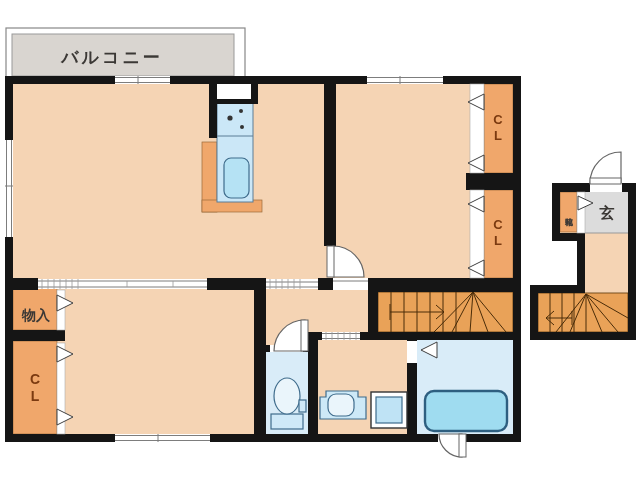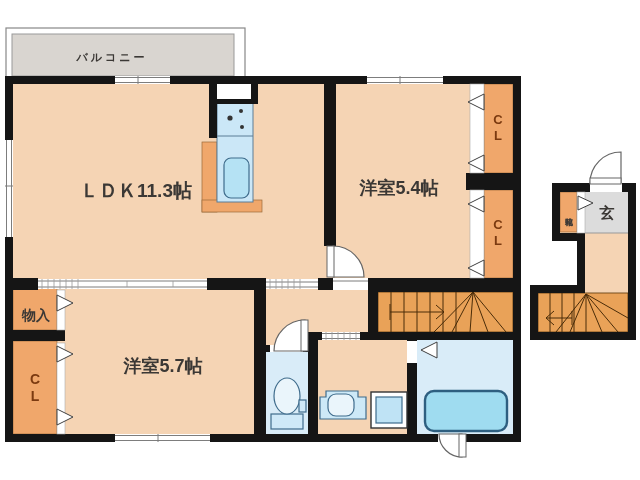--- a/index.html
+++ b/index.html
@@ -254,24 +254,21 @@
     <path d="M320,419 L320,397 L326,397 L326,391 L358,391 L358,397 L366,397 L366,419 Z" fill="#cde9f7" class="fix"></path>
     <rect x="328" y="394" width="26" height="22" rx="8" fill="#eaf5fb" class="fix"></rect>
   </g>
   <g>
     <rect x="371" y="392" width="36" height="36" fill="#ffffff" stroke="#333" stroke-width="1.4"></rect>
     <rect x="376" y="397" width="26" height="26" fill="#bfe3f5" class="fix"></rect>
   </g>
   <rect class="tub" x="425" y="391" width="82" height="40" rx="9"></rect>
 </svg>
 
-<div class="label" style="left:112px;top:57px;font-size:11px;letter-spacing:3px;">バルコニー</div>
-<div class="label" style="left:136px;top:190px;font-size:19px;">ＬＤＫ11.3帖</div>
-<div class="label" style="left:399px;top:188px;font-size:18px;">洋室5.4帖</div>
-<div class="label" style="left:163px;top:366px;font-size:18px;">洋室5.7帖</div>
+<div class="label" style="left:112px;top:57px;font-size:17px;letter-spacing:3px;">バルコニー</div>
 <div class="label cl vtext" style="left:498px;top:128px;font-size:13px;">CL</div>
 <div class="label cl vtext" style="left:498px;top:233px;font-size:13px;">CL</div>
 <div class="label cl vtext" style="left:35px;top:388px;font-size:14px;">CL</div>
 <div class="label" style="left:36px;top:315px;font-size:14px;">物入</div>
 <div class="label" style="left:607px;top:212px;font-size:15px;">玄</div>
 <div class="label vtext" style="left:568px;top:212px;font-size:8px;letter-spacing:0;">靴箱</div>
 
 </div>
 
 </body></html>

